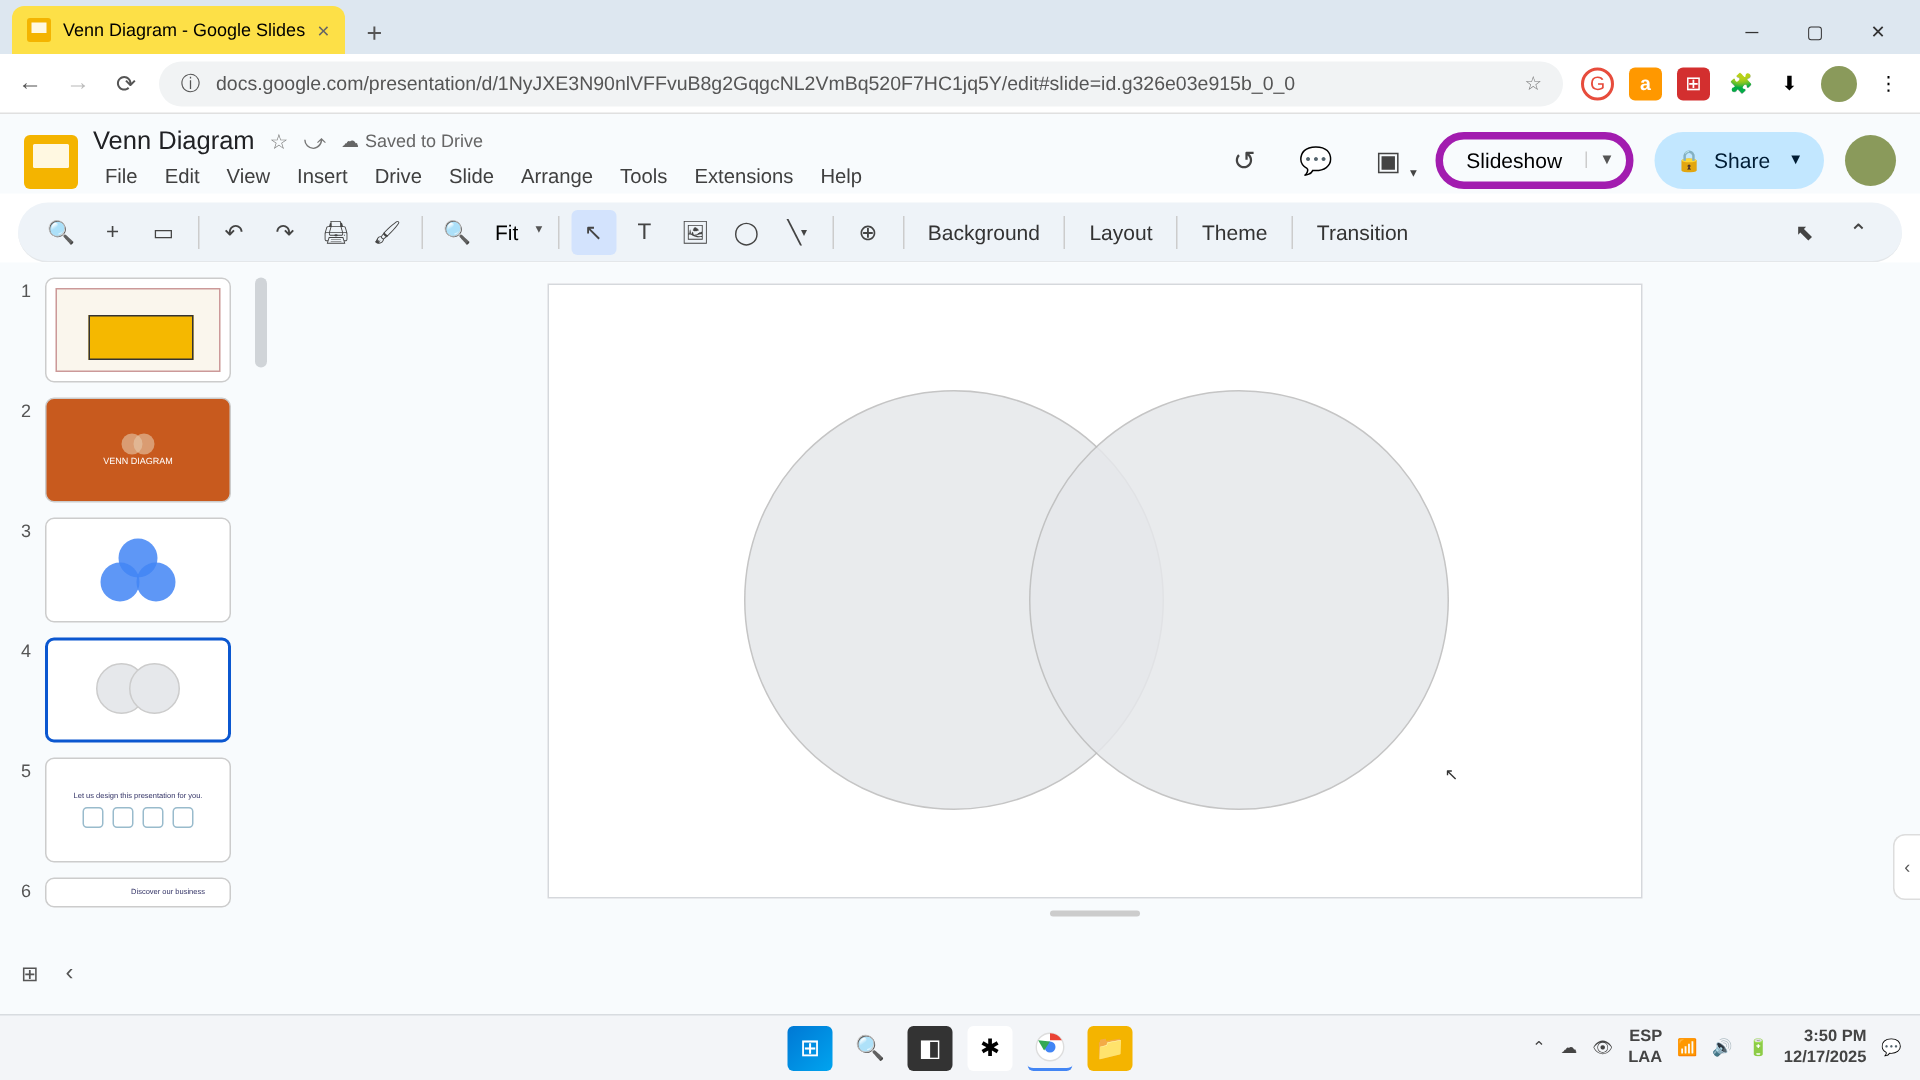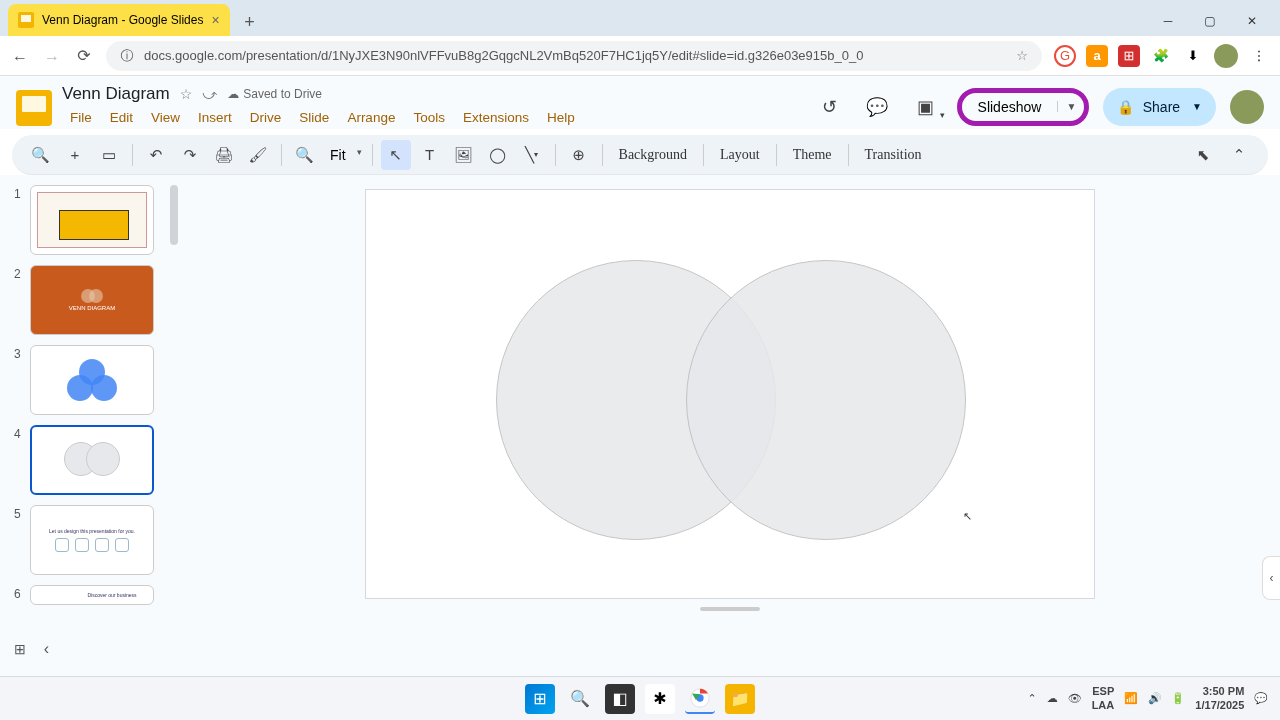--- a/index.html
+++ b/index.html
@@ -28,38 +28,38 @@
 
 .app-header { display: flex; align-items: center; padding: 8px 16px 0 16px; gap: 10px; background: #f8fbfd; }
 .app-logo { width: 36px; height: 36px; background: #f4b400; border-radius: 4px; position: relative; margin-top: 2px; }
 .app-logo::after { content: ''; position: absolute; top: 6px; left: 6px; right: 6px; height: 16px; background: #fff8e1; border-radius: 1px; }
 .title-area { display: flex; flex-direction: column; }
 .title-row { display: flex; align-items: center; gap: 10px; }
 .doc-title { font-size: 17px; color: #202124; }
 .title-icon { color: #777; font-size: 14px; }
 .saved { font-size: 12px; color: #666; display: flex; align-items: center; gap: 4px; }
 .menu-row { display: flex; gap: 2px; margin-top: 2px; }
-.menu-item { font-size: 13.5px; color: #a16207; padding: 4px 8px; border-radius: 4px; }
+.menu-item { font-size: 13.5px; color: #404040; padding: 4px 8px; border-radius: 4px; }
 .header-right { margin-left: auto; display: flex; align-items: center; gap: 14px; }
 .hdr-btn { width: 34px; height: 34px; display: flex; align-items: center; justify-content: center; border-radius: 50%; color: #444; font-size: 18px; }
 .slideshow-btn { display: flex; align-items: center; border: 5px solid #a21caf; border-radius: 20px; height: 38px; overflow: hidden; }
 .slideshow-main { padding: 0 16px; font-size: 14px; }
 .slideshow-drop { border-left: 1px solid #ccc; padding: 0 8px; color: #555; font-size: 10px; }
 .share-btn { background: #c2e7ff; border-radius: 20px; height: 38px; display: flex; align-items: center; padding: 0 14px; gap: 8px; font-size: 14px; color: #001d35; }
 .share-drop { margin-left: 4px; font-size: 10px; }
 .avatar-big { width: 34px; height: 34px; border-radius: 50%; background: #8a9a5b; }
 
 
 .toolbar { display: flex; align-items: center; padding: 6px 14px; gap: 4px; background: #f8fbfd; border-bottom: 1px solid #e4e7ea; margin: 6px 12px 0 12px; border-radius: 22px; background: #eef3f8; height: 40px; }
 .tool-btn { width: 30px; height: 30px; display: flex; align-items: center; justify-content: center; border-radius: 4px; color: #444; font-size: 15px; }
 .tool-btn.active { background: #d3e3fd; }
 .tool-sep { width: 1px; height: 22px; background: #ccc; margin: 0 4px; }
 .zoom-sel { font-size: 14px; padding: 0 18px 0 6px; position: relative; }
 .zoom-sel::after { content: '▾'; position: absolute; right: 2px; font-size: 9px; color: #555; }
-.tool-text { font-size: 14px; padding: 0 8px; color: #333; font-family: Liberation Serif, serif; }
+.tool-text { font-size: 14px; padding: 0 8px; color: #333; }
 .toolbar-right { margin-left: auto; display: flex; gap: 6px; }
 
 
 .main { display: flex; height: 524px; background: #f8fbfd; }
 .filmstrip { width: 180px; padding: 10px 6px 10px 14px; overflow-y: auto; position: relative; }
 .thumb-row { display: flex; align-items: flex-start; gap: 6px; margin-bottom: 10px; }
 .thumb-num { font-size: 12px; color: #555; width: 10px; padding-top: 2px; }
 .thumb { width: 124px; height: 70px; border: 1px solid #ccc; border-radius: 6px; background: #fff; overflow: hidden; position: relative; display: flex; align-items: center; justify-content: center; }
 .thumb.selected { border: 2px solid #0b57d0; }
 .thumb-scroll { position: absolute; right: 2px; top: 10px; width: 8px; height: 60px; background: #d0d4d8; border-radius: 4px; }
@@ -318,17 +318,17 @@
     <span>👁</span>
     <div class="tray-time">
       <div><span>ESP</span></div>
       <div><span>LAA</span></div>
     </div>
     <span>📶</span>
     <span>🔊</span>
     <span>🔋</span>
     <div class="tray-time">
       <div>3:50 PM</div>
-      <div>1/17/2025</div>
+      <div>12/17/2025</div>
     </div>
     <span>💬</span>
   </div>
 </div>
 
 </body></html>

